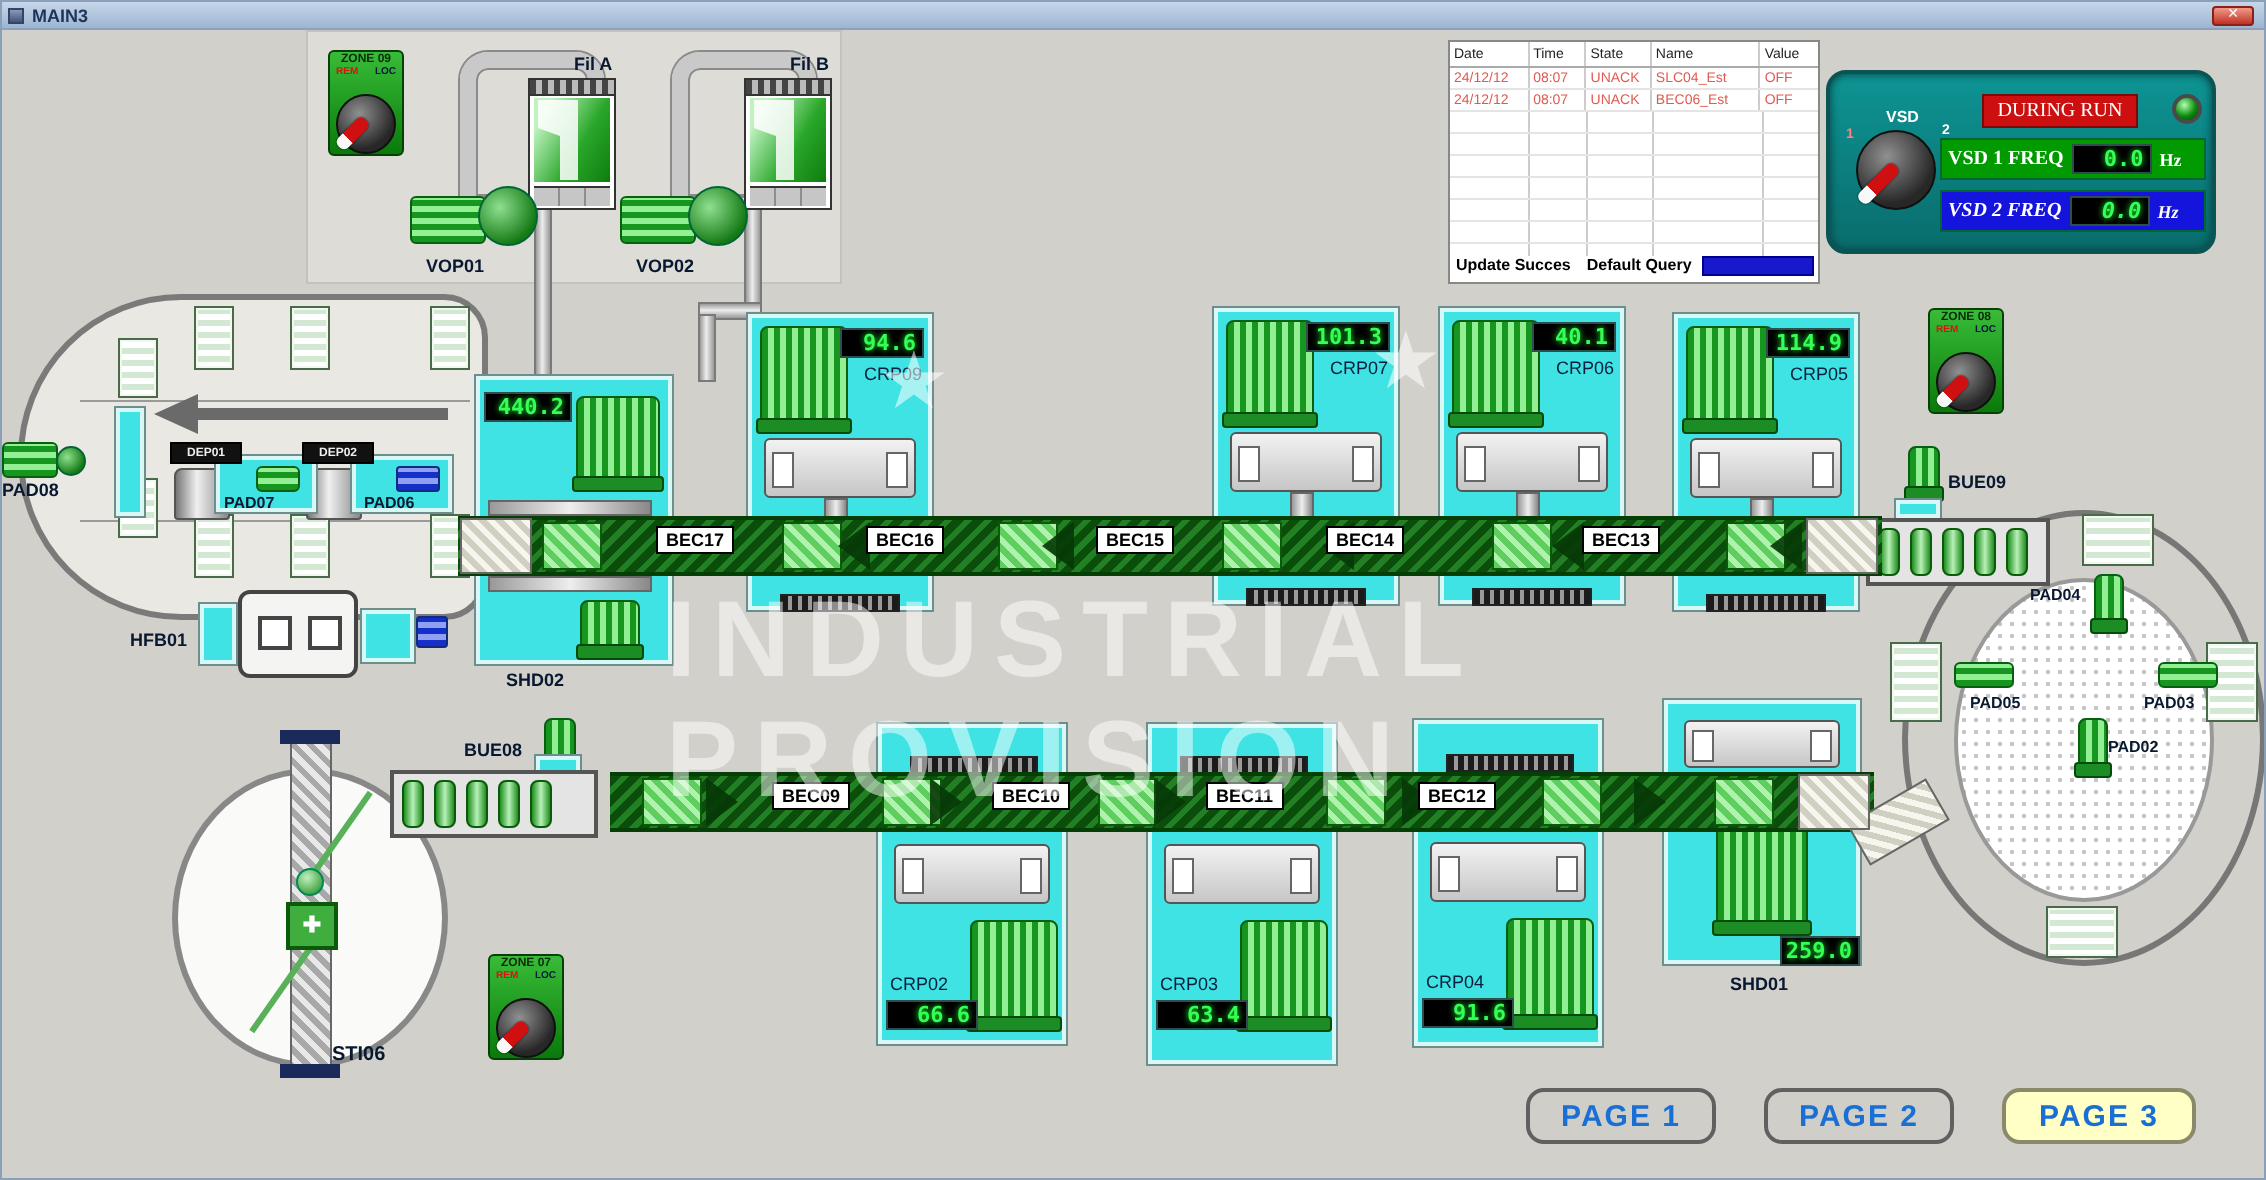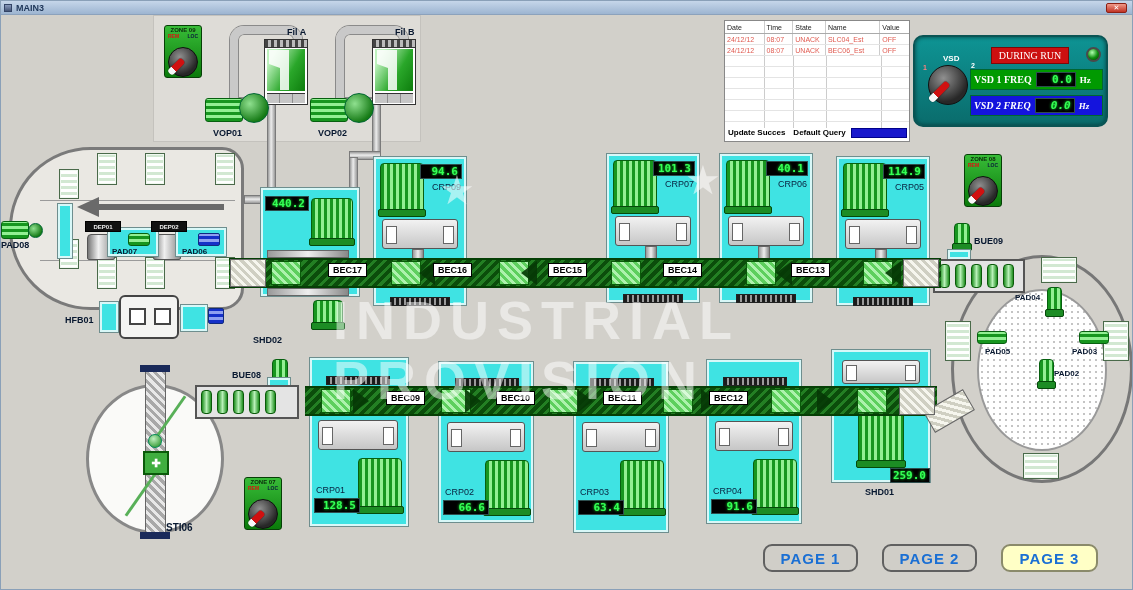--- a/index.html
+++ b/index.html
@@ -300,21 +300,21 @@
 
   <div class="lbl" style="left:64px;top:314px">HFB01</div>
   <div class="cyanbox" style="left:98px;top:300px;width:20px;height:32px;z-index:3"></div>
   <div style="position:absolute;left:118px;top:294px;width:60px;height:44px;background:#f4f4f2;border:2px solid #444;border-radius:6px;z-index:4">
     <div style="position:absolute;left:8px;top:11px;width:17px;height:17px;background:#fff;border:2px solid #444"></div>
     <div style="position:absolute;left:33px;top:11px;width:17px;height:17px;background:#fff;border:2px solid #444"></div>
   </div>
   <div class="cyanbox" style="left:179px;top:303px;width:28px;height:28px;z-index:3"></div>
   <div class="motorB" style="left:207px;top:307px;width:16px;height:16px;z-index:4"></div>
 
-  <div class="cyanbox" style="left:259px;top:186px;width:100px;height:110px;z-index:4">
+  <div class="cyanbox" style="left:236px;top:186px;width:100px;height:146px;z-index:4">
     <div class="lcd" style="left:4px;top:8px;width:44px">440.2</div>
     <div class="motorV" style="left:50px;top:10px;width:42px;height:44px"></div>
     <div class="shaft" style="left:6px;top:62px;width:82px;height:8px"></div>
     <div class="shaft" style="left:6px;top:100px;width:82px;height:8px"></div>
     <div class="motorV" style="left:52px;top:112px;width:30px;height:26px"></div>
   </div>
   <div class="lbl" style="left:252px;top:334px">SHD02</div>
 
   <div class="cyanbox" style="left:372px;top:155px;width:94px;height:150px;z-index:4">
     <div class="motorV" style="left:6px;top:6px;width:44px;height:50px"></div>
@@ -408,27 +408,20 @@
   <div class="cyanbox" style="left:266px;top:376px;width:24px;height:11px;z-index:5"></div>
   <div class="lbl" style="left:231px;top:369px">BUE08</div>
   <div class="elev" style="left:194px;top:384px;width:104px;height:34px">
     <div class="roller"></div>
       <div class="roller"></div>
       <div class="roller"></div>
       <div class="roller"></div>
       <div class="roller"></div>
   </div>
 
-  <div class="cyanbox" style="left:308px;top:356px;width:100px;height:170px;z-index:4">
-    <div class="rack" style="left:16px;top:18px;width:64px"></div>
-    <div class="assembly" style="left:8px;top:62px;width:80px;height:30px"></div>
-    <div class="motorV" style="left:48px;top:100px;width:44px;height:52px"></div>
-    <div class="mlabel" style="left:6px;top:127px">CRP01</div>
-    <div class="lcd" style="left:4px;top:140px;width:46px">128.5</div>
-  </div>
   <div class="cyanbox" style="left:437px;top:360px;width:96px;height:162px;z-index:4">
     <div class="rack" style="left:16px;top:16px;width:64px"></div>
     <div class="assembly" style="left:8px;top:60px;width:78px;height:30px"></div>
     <div class="motorV" style="left:46px;top:98px;width:44px;height:52px"></div>
     <div class="mlabel" style="left:6px;top:125px">CRP02</div>
     <div class="lcd" style="left:4px;top:138px;width:46px">66.6</div>
   </div>
   <div class="cyanbox" style="left:572px;top:360px;width:96px;height:172px;z-index:4">
     <div class="rack" style="left:16px;top:16px;width:64px"></div>
     <div class="assembly" style="left:8px;top:60px;width:78px;height:30px"></div>

